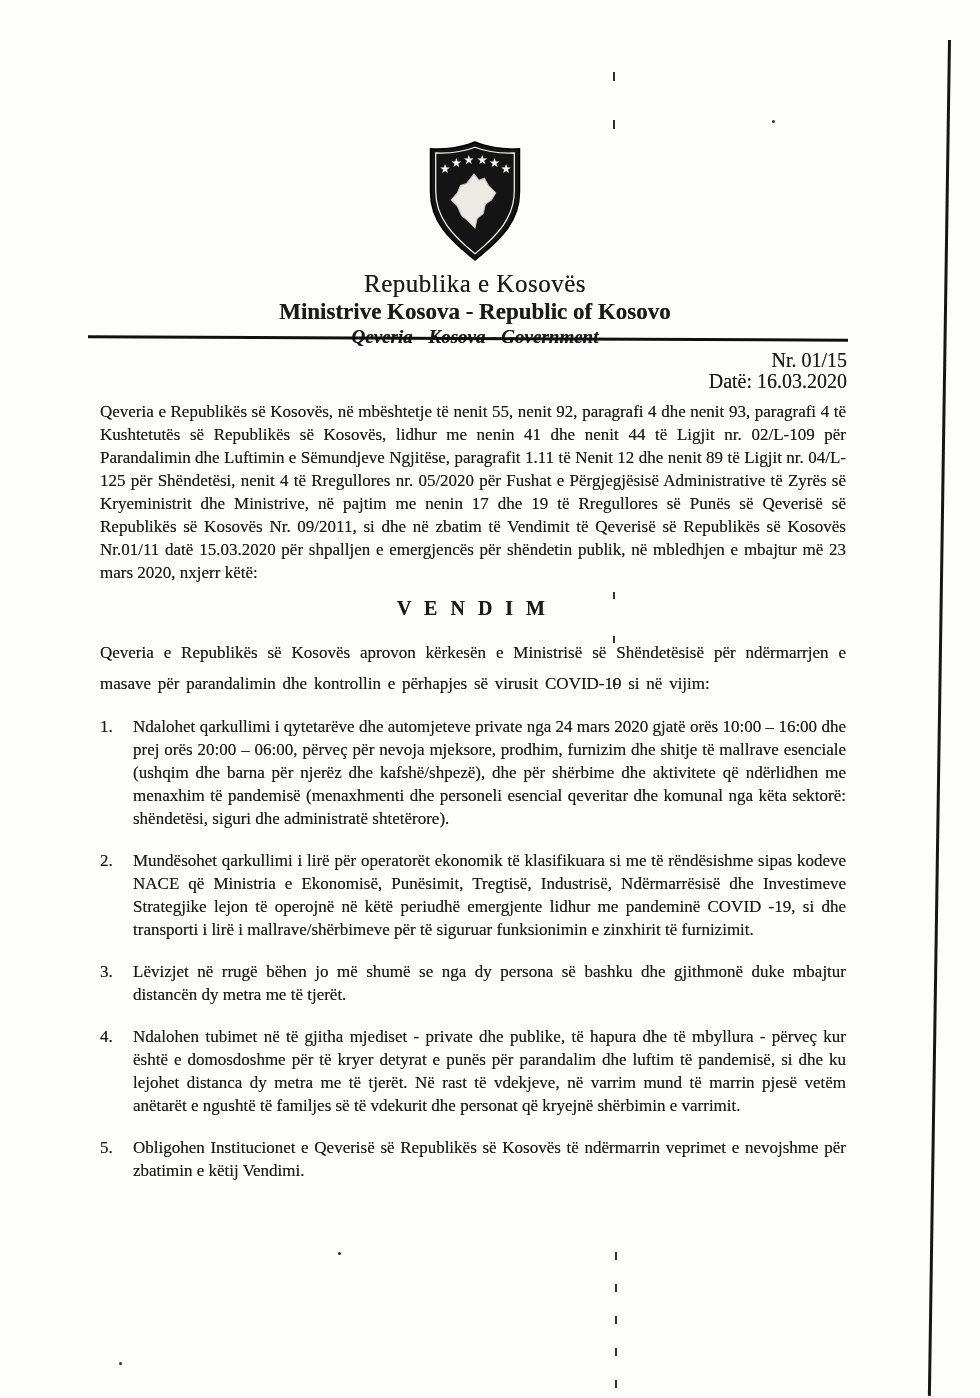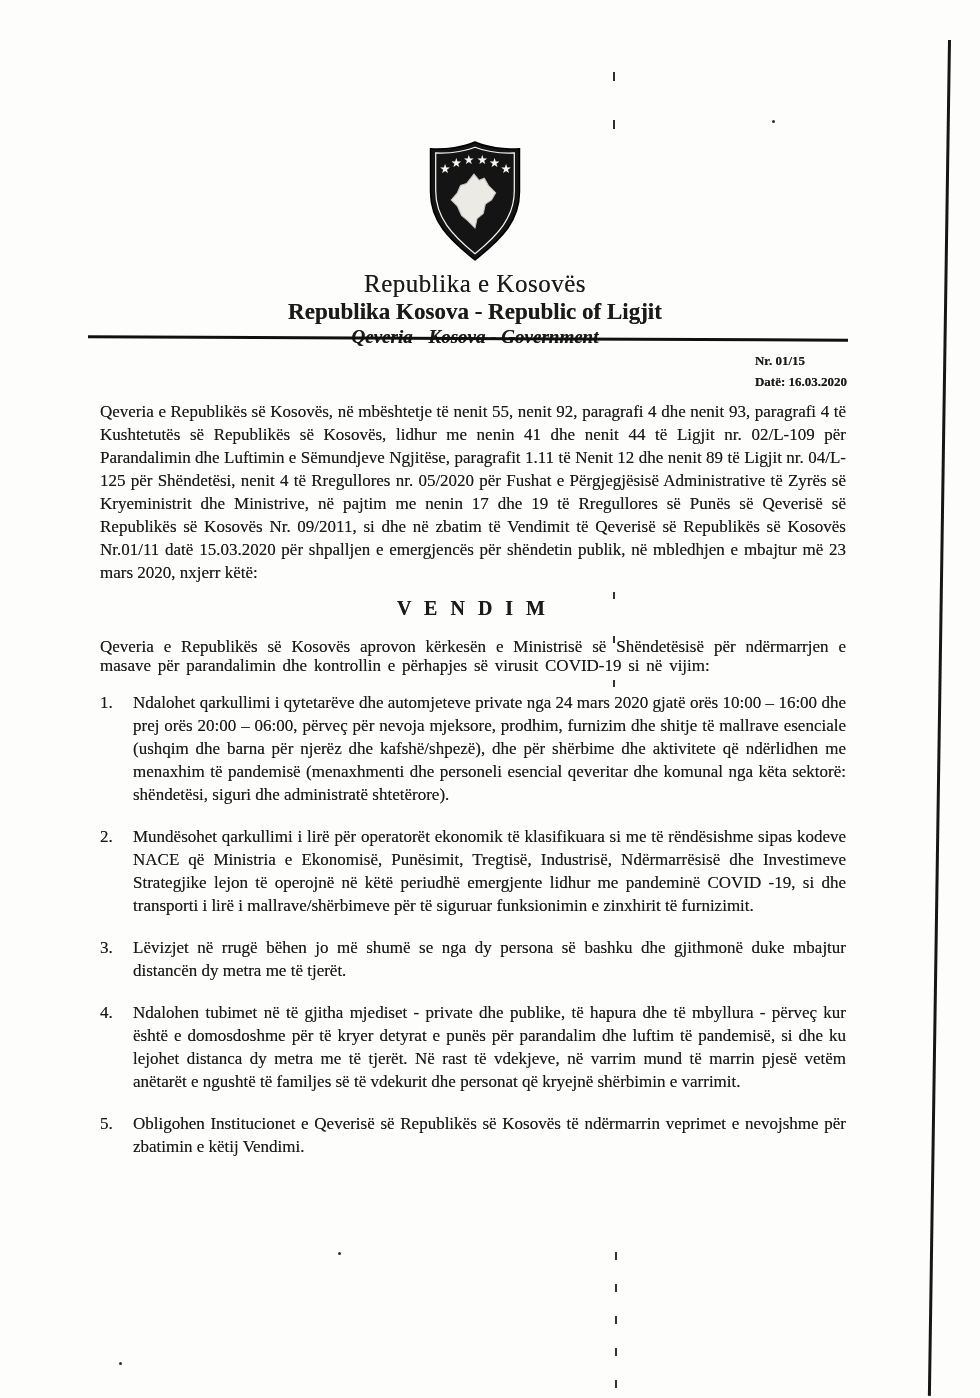--- a/index.html
+++ b/index.html
@@ -49,39 +49,39 @@
   .subtitle   { font-size: 19px; font-weight: bold; font-style: italic; line-height: 24px; }
   .rule {
     position: absolute; left: 88px; top: 337px;
     width: 760px; height: 3px;
     background: #101010;
     transform: rotate(0.25deg);
   }
   
   .meta {
     position: absolute; top: 350px; right: 133px;
-    text-align: left;
-    font-weight: bold; font-size: 13px; line-height: 21px;
+    text-align: right;
+    font-weight: normal; font-size: 20px; line-height: 21px;
     text-shadow: 0 0 0.5px rgba(20,20,20,0.65);
   }
   
   .content {
     position: absolute; left: 100px; top: 400px; width: 746px;
     font-size: 17px; line-height: 23px;
     text-align: justify;
     text-shadow: 0 0 0.5px rgba(25,25,25,0.6);
   }
   .preamble { margin: 0 0 13px 0; }
   .vendim {
     text-align: center;
     font-size: 20px; font-weight: bold;
     letter-spacing: 4px;
     margin: 12px 0 17px;
   }
-  .intro { word-spacing: 2.5px; line-height: 19px; margin: 0 0 16px; }
+  .intro { word-spacing: 2.5px; line-height: 31px; margin: 0 0 16px; }
   .items { list-style: none; margin: 6px 0 0; padding: 0; }
   .item  { display: flex; margin-bottom: 19px; }
   .item .num { flex: 0 0 33px; width: 33px; }
   .item .txt { flex: 1; text-align: justify; }
 </style>
 </head>
 <body>
 
 <div class="page">
 
@@ -102,21 +102,21 @@
         <text x="21" y="32">★</text>
         <text x="32" y="26">★</text>
         <text x="44" y="23">★</text>
         <text x="57" y="23">★</text>
         <text x="69" y="26">★</text>
         <text x="80" y="32">★</text>
       </g>
       <path d="M49 33 L54 39 L59 37 L63 44 L70 51 L66 58 L60 62 L58 71 L52 76 L50 85 L43 78 L37 73 L33 64 L27 58 L33 51 L36 44 L42 42 Z" fill="#eceae4" stroke="#c9c7c0" stroke-width="1"></path>
     </svg>
     <div class="title-sq">Republika e Kosovës</div>
-    <div class="title-tri">Republika Kosova - Republic of Ligjit</div>
+    <div class="title-tri">Ministrive Kosova - Republic of Kosovo</div>
     <div class="subtitle">Qeveria - Kosova - Government</div>
   </div>
 
   <div class="rule"></div>
 
   <div class="meta">
     <div>Nr. 01/15</div>
     <div>Datë: 16.03.2020</div>
   </div>
 

